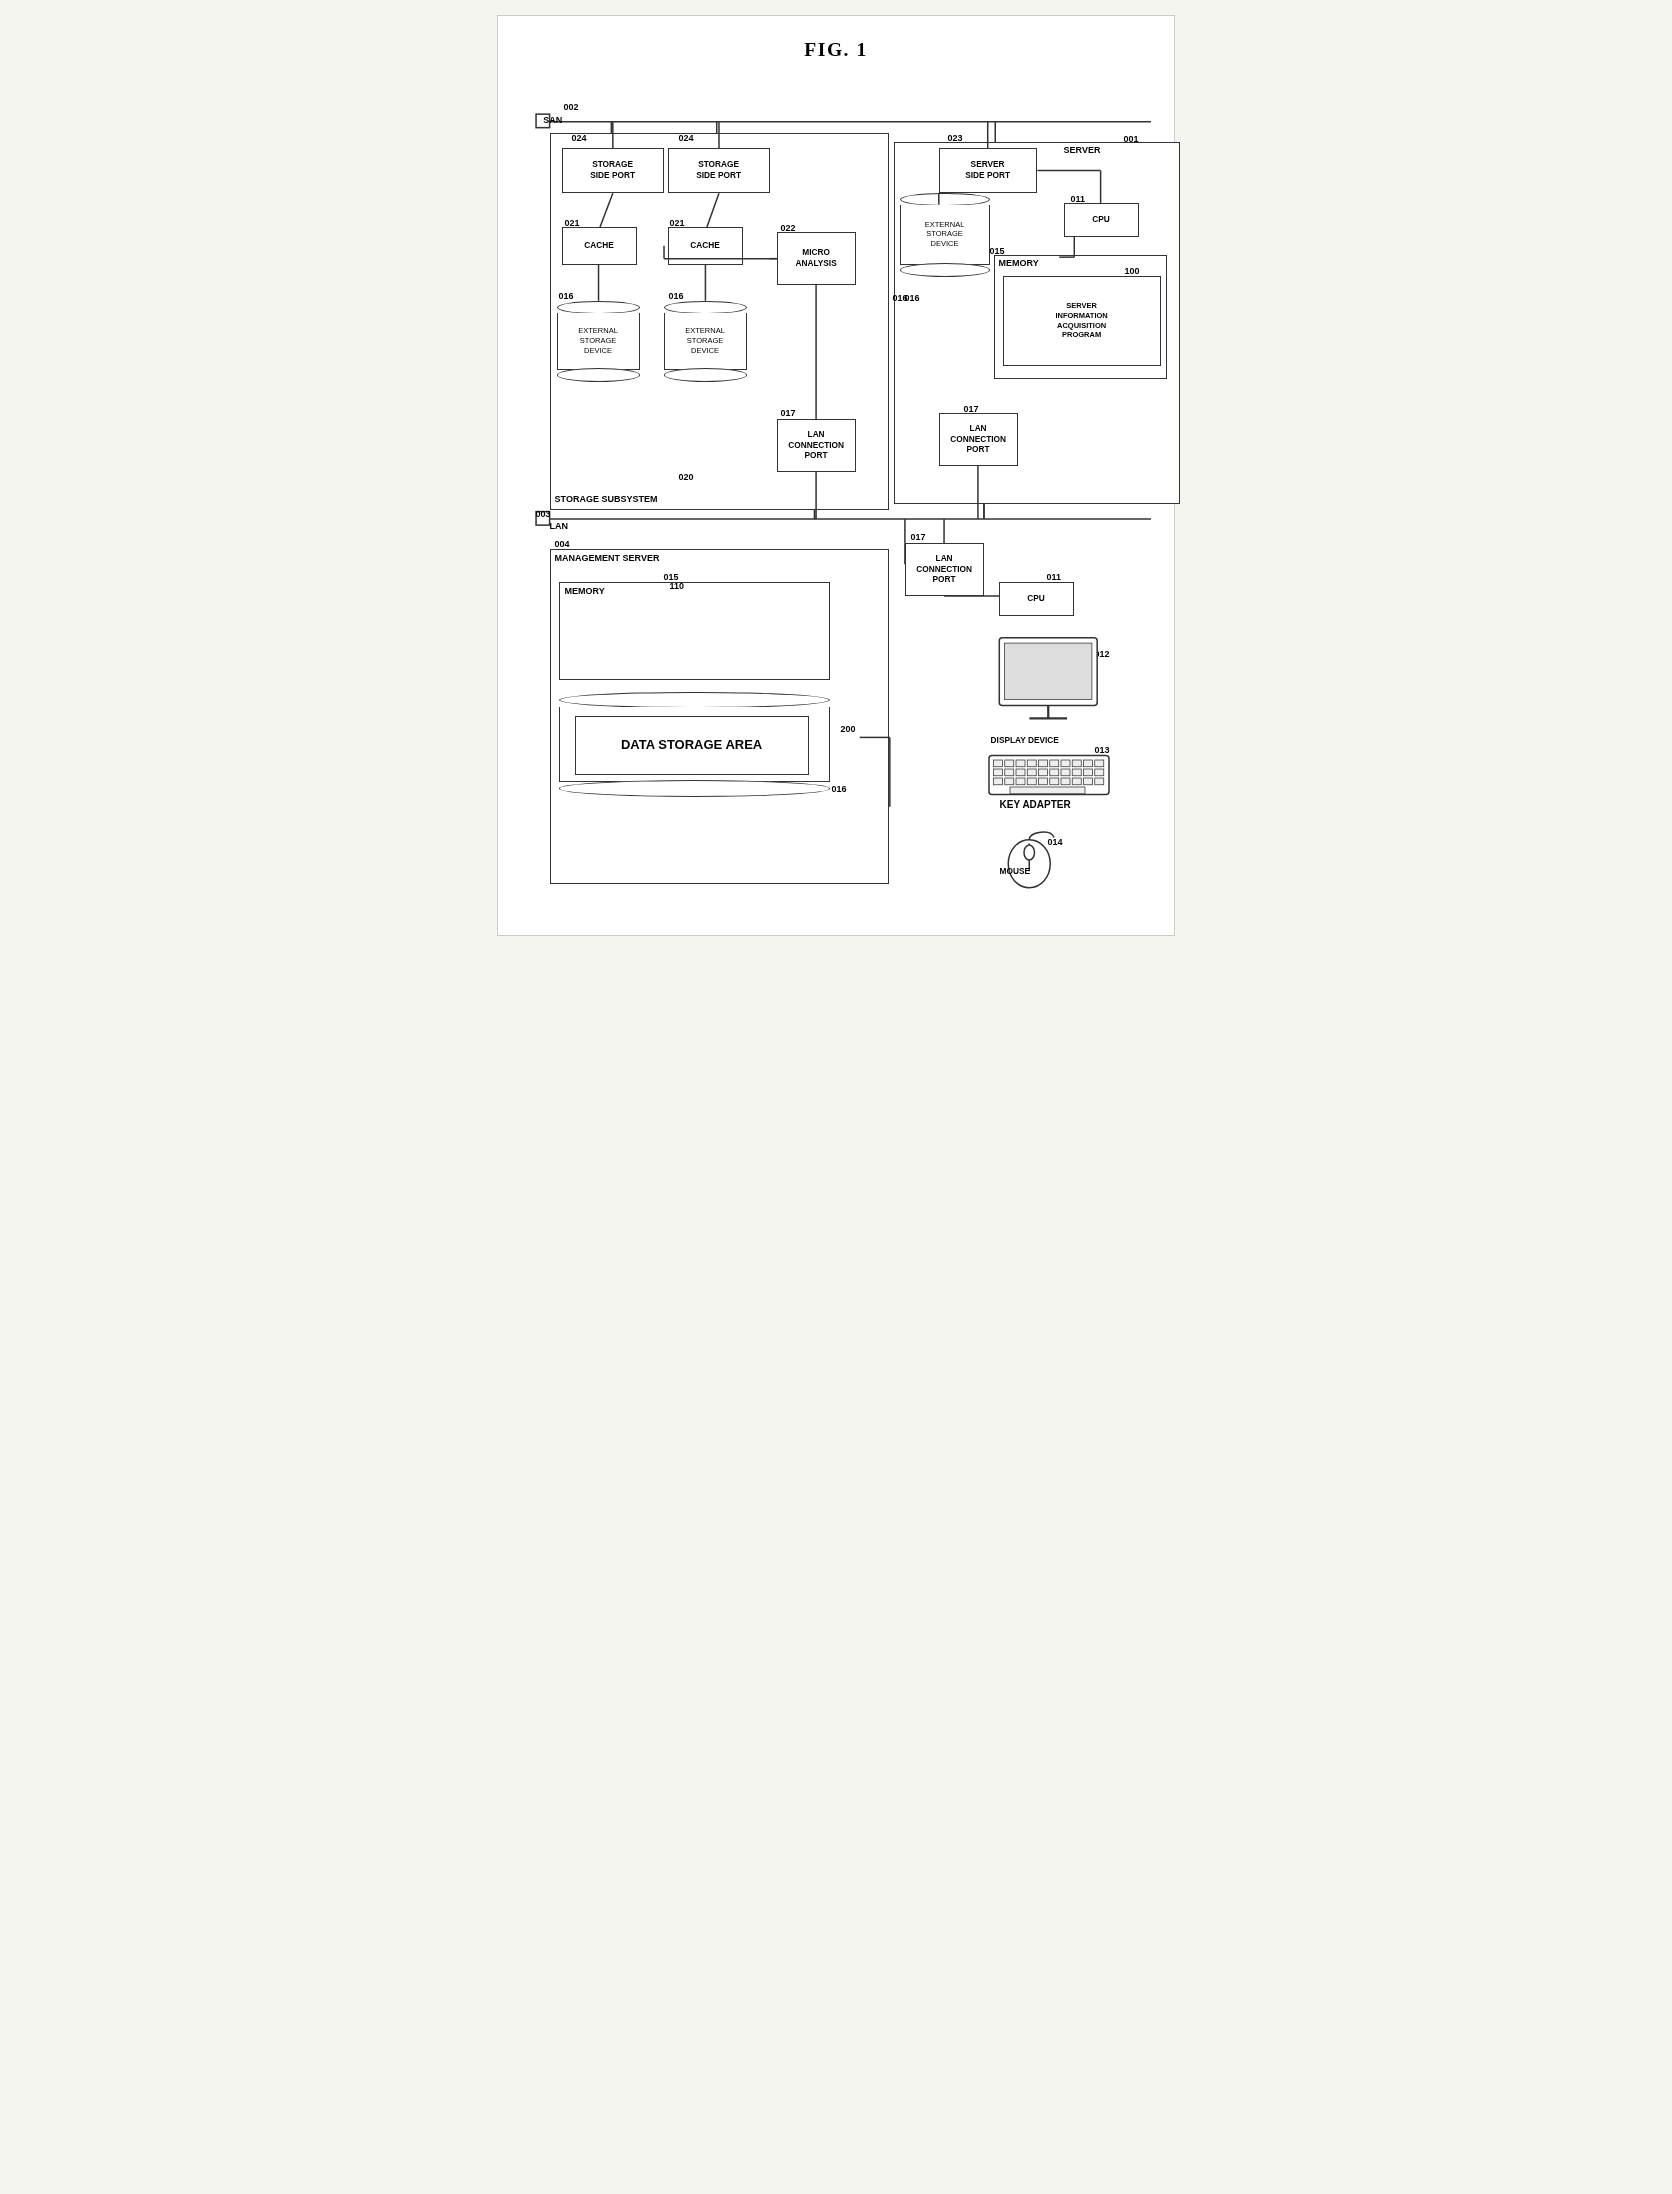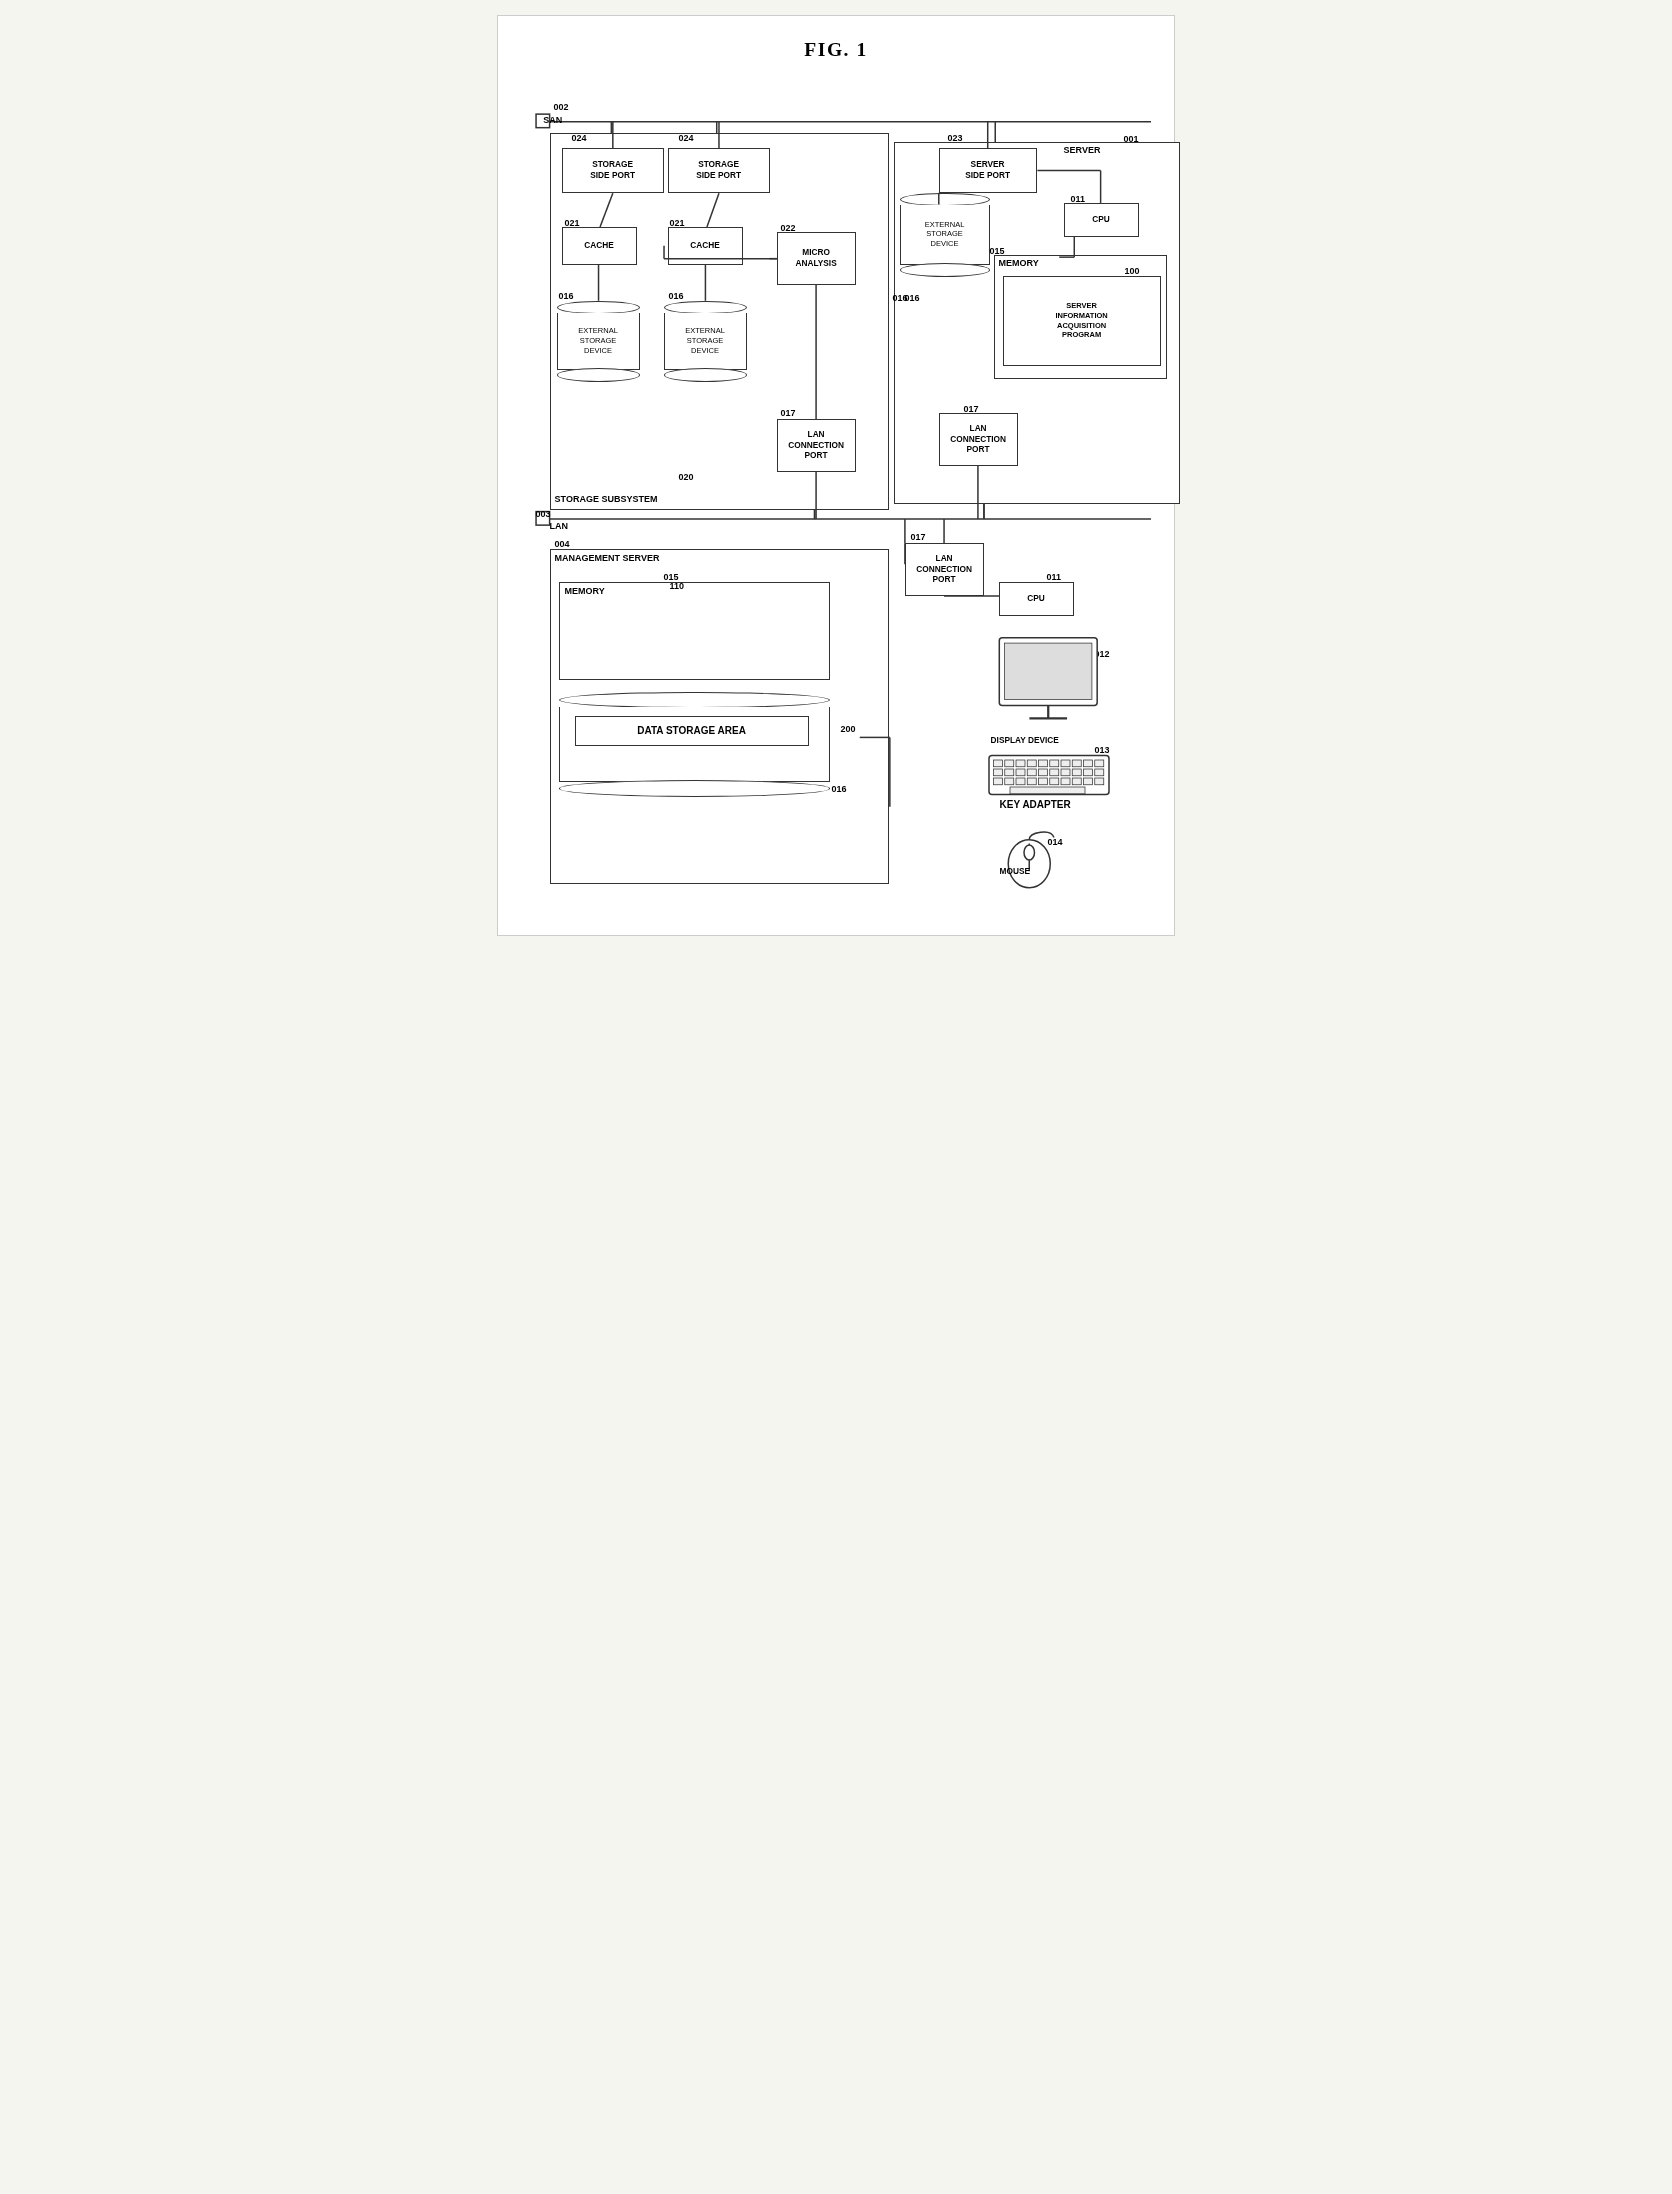--- a/index.html
+++ b/index.html
@@ -161,21 +161,21 @@
       <line x1="330" y1="125" x2="340" y2="125" stroke="#333" stroke-width="2"></line>
 
       <line x1="390" y1="540" x2="390" y2="588" stroke="#333" stroke-width="2"></line>
       <line x1="615" y1="540" x2="615" y2="588" stroke="#333" stroke-width="2"></line>
 
       <line x1="510" y1="620" x2="510" y2="648" stroke="#333" stroke-width="2"></line>
       <line x1="510" y1="588" x2="510" y2="620" stroke="#333" stroke-width="2"></line>
 
     </svg>
 
-    <span class="label-ref" style="left:33px;top:26px;">002</span>
+    <span class="label-ref" style="left:43px;top:26px;">002</span>
     <span class="label-ref" style="left:22.6px;top:39px;">SAN</span>
 
     <div class="container-box" style="left:29px;top:57px;width:339px;height:377px;"></div>
     <span class="container-label" style="left:34px;top:418px;">STORAGE SUBSYSTEM</span>
 
     <span class="label-ref" style="left:147px;top:396px;padding-left:11px;">020</span>
 
     <span class="label-ref" style="left:51px;top:57px;">024</span>
     <div class="box" style="left:41px;top:72px;width:102px;height:45px;">
       <span style="white-space:pre-line;">STORAGE
@@ -294,21 +294,21 @@
     <div class="cylinder" style="left:38px;top:616px;width:271px;">
       <div class="cylinder-top" style="width:271px;height:16.6px;"></div>
       <div class="cylinder-body" style="width:271px;height:75px;font-size:9.8px;font-weight:bold;">
         <span>EXTERNAL
 STORAGE
 DEVICE</span>
       </div>
       <div class="cylinder-bottom" style="width:271px;height:16.6px;"></div>
     </div>
 
-    <div class="box" style="left:54px;top:640px;width:234px;height:30px;font-size:10px;">
+    <div class="box" style="left:54px;top:640px;width:234px;height:59px;font-size:13px;">
       <span>DATA STORAGE AREA</span>
     </div>
 
     <span class="label-ref" style="left:320px;top:648px;">200</span>
     <span class="label-ref" style="left:311px;top:708px;">016</span>
 
     <div class="box" style="left:384px;top:467px;width:79px;height:53px;">
       <span style="white-space:pre-line;">LAN
 CONNECTION
 PORT</span>

